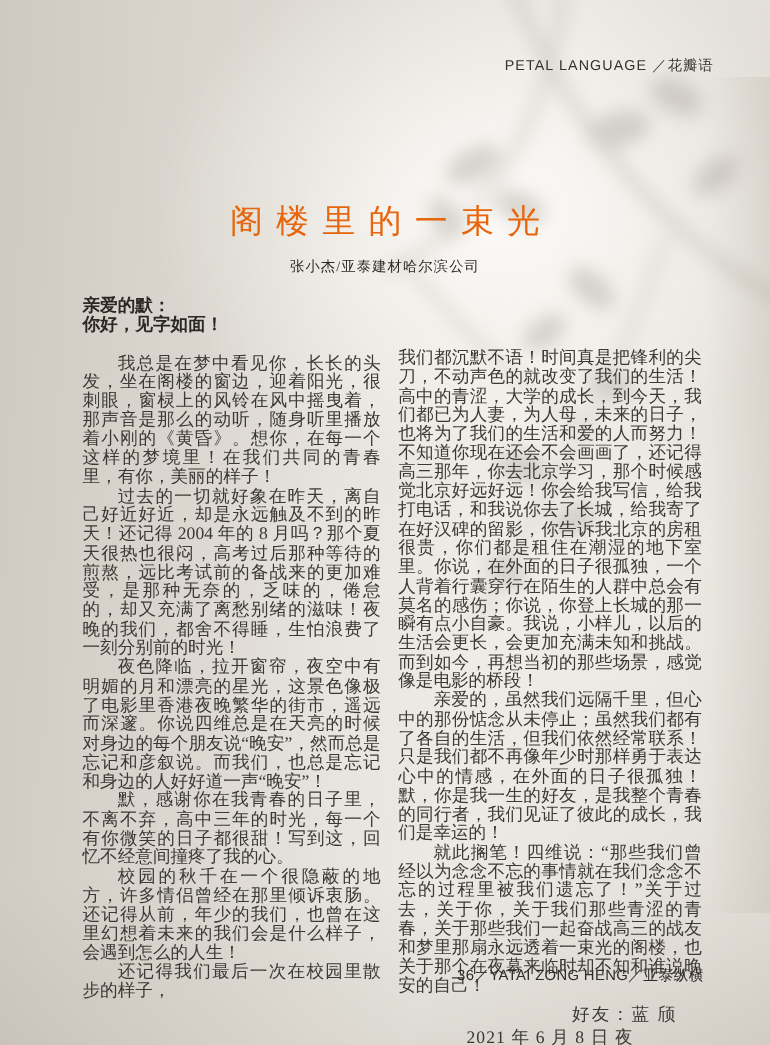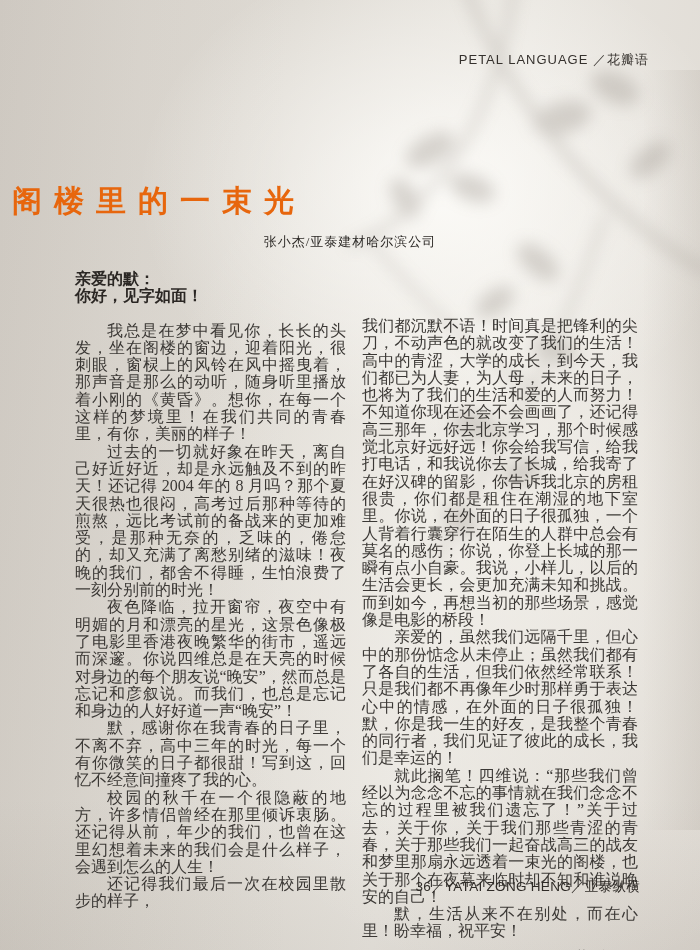--- a/index.html
+++ b/index.html
@@ -18,23 +18,23 @@
   .corner-shade {
     position:absolute; top:70px; right:0; width:58px; height:760px; pointer-events:none;
     background:linear-gradient(to left, rgba(148,138,126,0.16), rgba(148,138,126,0.0));
   }
   .mag-header {
     position:absolute; top:51px; right:51px;
     font-family:"Liberation Sans","DejaVu Sans",sans-serif;
     font-size:13px; letter-spacing:1px; color:#35312d; white-space:nowrap;
   }
   .mag-title {
-    position:absolute; top:181px; left:0; width:100%; 
+    position:absolute; top:181px; left:0; width:100%; text-align:center;
     font-family:"DejaVu Sans","Liberation Sans",sans-serif;
-    font-weight:bold; font-size:30px; color:#e7660d;
+    font-weight:normal; font-size:30px; color:#e7660d;
     letter-spacing:12px; text-indent:12px; white-space:nowrap;
   }
   .mag-byline {
     position:absolute; top:233px; left:0; width:100%; text-align:center;
     font-size:13px; font-weight:normal; color:#2c2926; letter-spacing:1px;
   }
   .col {
     position:absolute; font-size:16px; line-height:17.3px;
     color:#3b3835; text-align:justify; text-justify:inter-ideograph;
   }
@@ -99,21 +99,20 @@
     <p>夜色降临，拉开窗帘，夜空中有明媚的月和漂亮的星光，这景色像极了电影里香港夜晚繁华的街市，遥远而深邃。你说四维总是在天亮的时候对身边的每个朋友说“晚安”，然而总是忘记和彦叙说。而我们，也总是忘记和身边的人好好道一声“晚安”！</p>
     <p>默，感谢你在我青春的日子里，不离不弃，高中三年的时光，每一个有你微笑的日子都很甜！写到这，回忆不经意间撞疼了我的心。</p>
     <p>校园的秋千在一个很隐蔽的地方，许多情侣曾经在那里倾诉衷肠。还记得从前，年少的我们，也曾在这里幻想着未来的我们会是什么样子，会遇到怎么的人生！</p>
     <p>还记得我们最后一次在校园里散步的样子，</p>
   </div>
 
   <div class="col col-right">
     <p class="cont">我们都沉默不语！时间真是把锋利的尖刀，不动声色的就改变了我们的生活！高中的青涩，大学的成长，到今天，我们都已为人妻，为人母，未来的日子，也将为了我们的生活和爱的人而努力！不知道你现在还会不会画画了，还记得高三那年，你去北京学习，那个时候感觉北京好远好远！你会给我写信，给我打电话，和我说你去了长城，给我寄了在好汉碑的留影，你告诉我北京的房租很贵，你们都是租住在潮湿的地下室里。你说，在外面的日子很孤独，一个人背着行囊穿行在陌生的人群中总会有莫名的感伤；你说，你登上长城的那一瞬有点小自豪。我说，小样儿，以后的生活会更长，会更加充满未知和挑战。而到如今，再想当初的那些场景，感觉像是电影的桥段！</p>
     <p>亲爱的，虽然我们远隔千里，但心中的那份惦念从未停止；虽然我们都有了各自的生活，但我们依然经常联系！只是我们都不再像年少时那样勇于表达心中的情感，在外面的日子很孤独！默，你是我一生的好友，是我整个青春的同行者，我们见证了彼此的成长，我们是幸运的！</p>
     <p>就此搁笔！四维说：“那些我们曾经以为念念不忘的事情就在我们念念不忘的过程里被我们遗忘了！”关于过去，关于你，关于我们那些青涩的青春，关于那些我们一起奋战高三的战友和梦里那扇永远透着一束光的阁楼，也关于那个在夜幕来临时却不知和谁说晚安的自己！</p>
-    <p>默，生活从来不在别处，而在心里！盼幸福，祝平安！</p>
     <div class="signature">
       <p class="sig-name">好友：蓝  颀</p>
       <p class="sig-date">2021 年 6 月 8 日  夜</p>
     </div>
   </div>
 
   <div class="mag-footer">36／YATAI ZONG HENG／亚泰纵横</div>
 
 </div>
 

